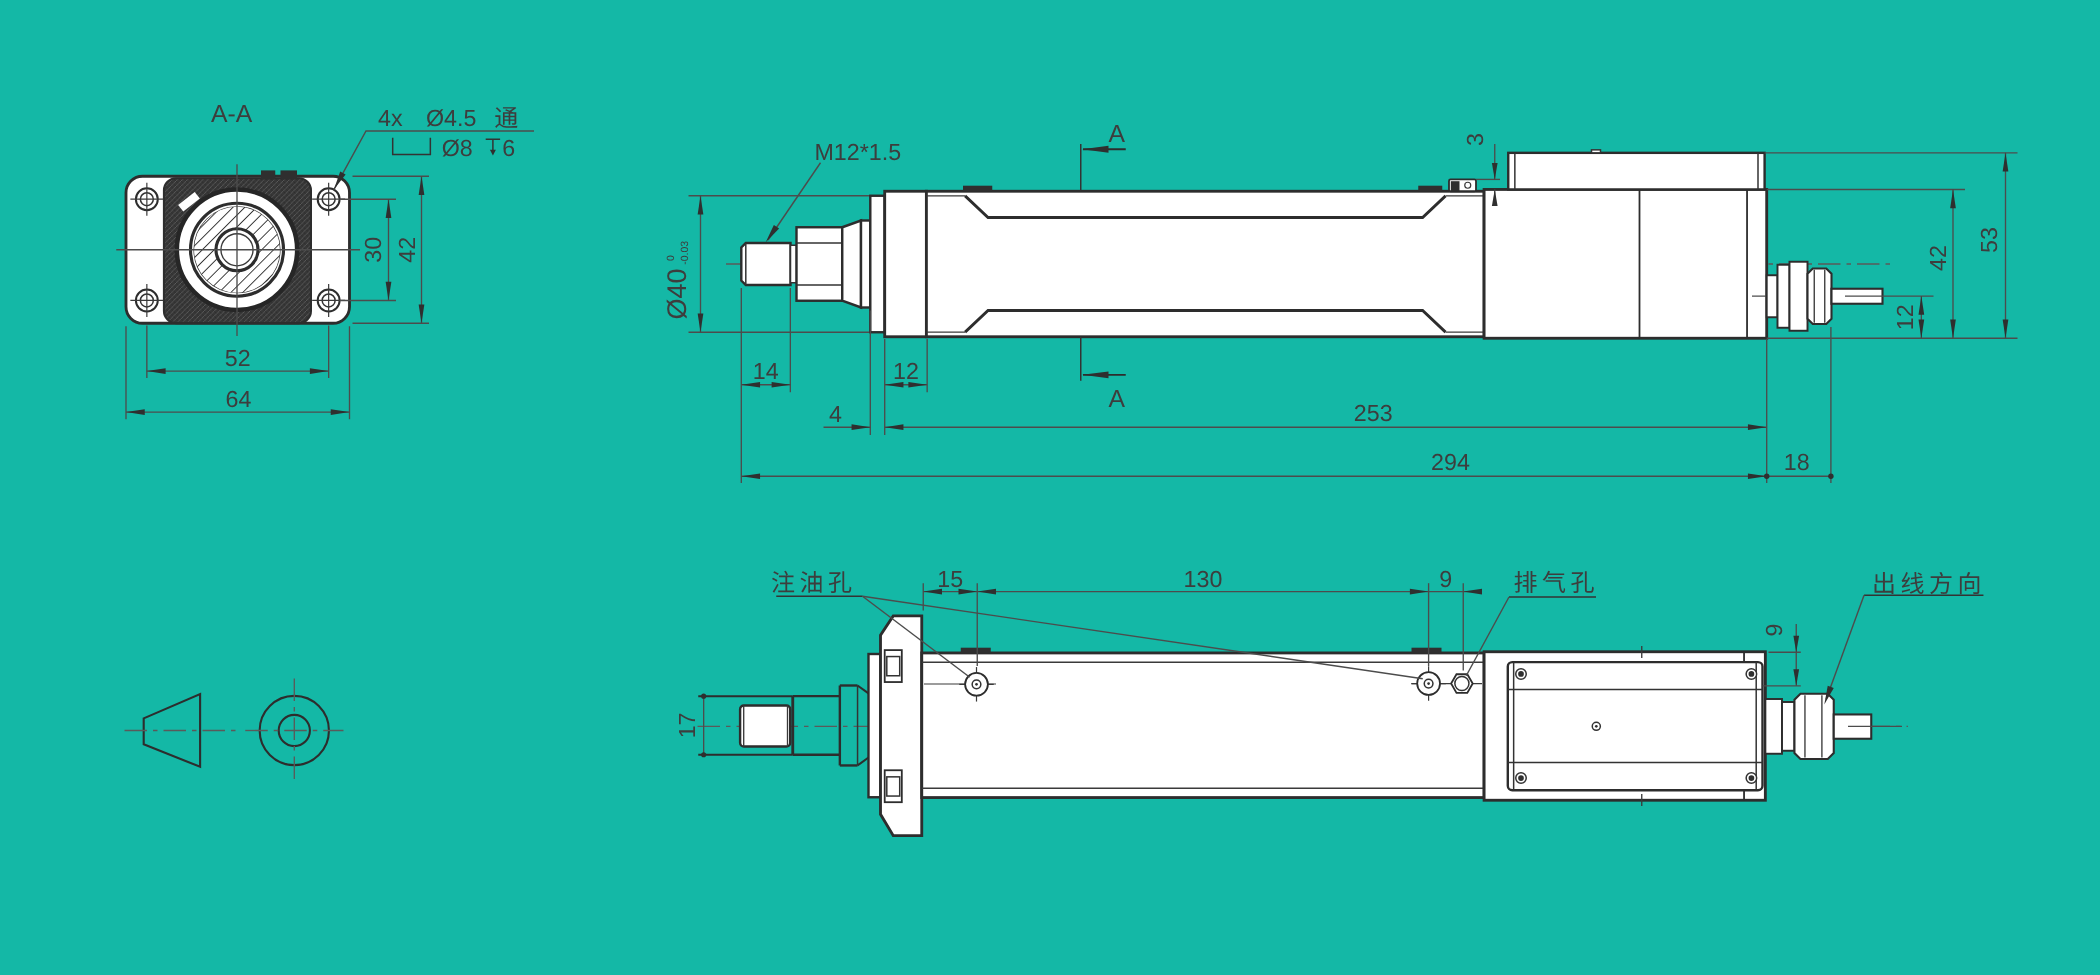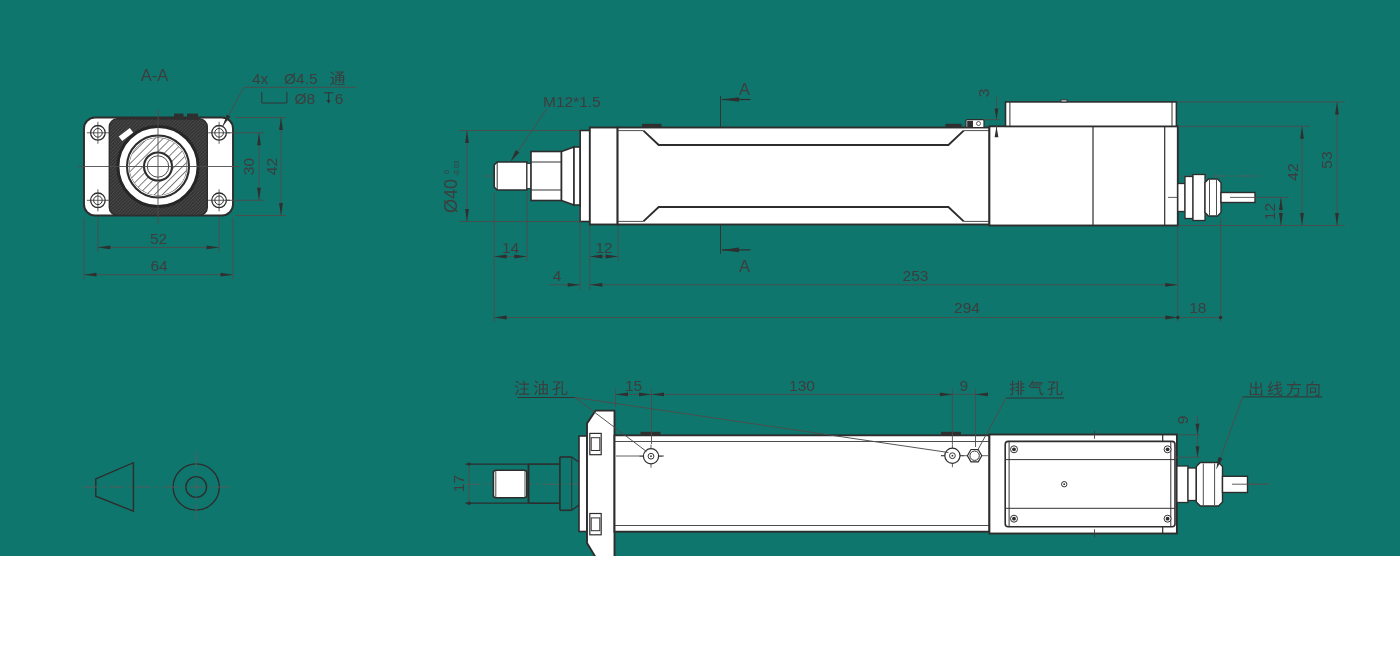--- a/index.html
+++ b/index.html
@@ -1,16 +1,16 @@
 <!DOCTYPE html>
 <html><head>
 <meta charset="utf-8">
 <style>
   html,body{margin:0;padding:0;background:#ffffff;}
-  .stage{position:relative;width:1400px;height:556px;background:#0f766e;overflow:hidden;}
+  .stage{position:relative;width:1400px;height:650px;background:#14b8a6;overflow:hidden;}
   svg{display:block;}
   .tx{font-family:"Liberation Sans","DejaVu Sans",sans-serif;fill:#3d3d3d;}
   .t15{font-size:15.5px;}
   .t16{font-size:16.5px;}
   .t18{font-size:18px;}
   .t7{font-size:7px;}
   .gl{fill:#3d3d3d;stroke:none;}
   .hid{opacity:0;font-size:14px;}
   .ar{fill:#2f2f2f;stroke:none;}
   .cl{stroke:#5a5a5a;stroke-width:0.9;fill:none;stroke-dasharray:15 4 3 4;}

